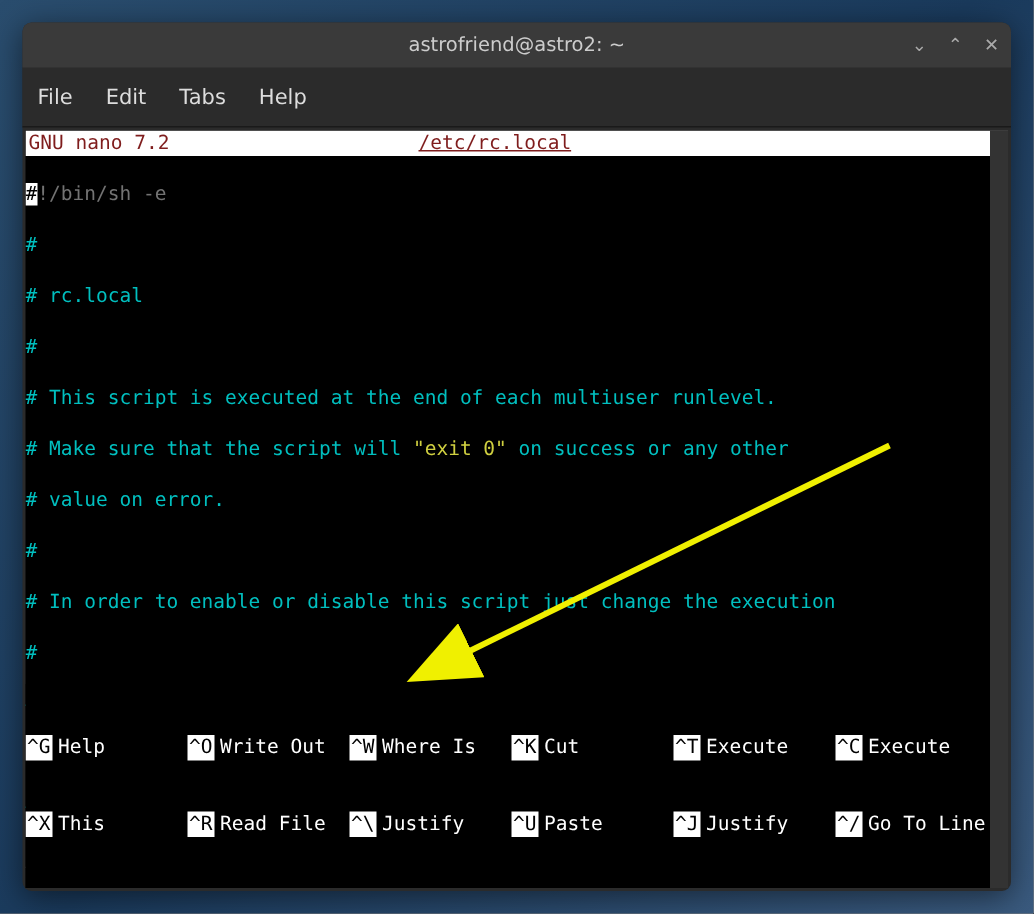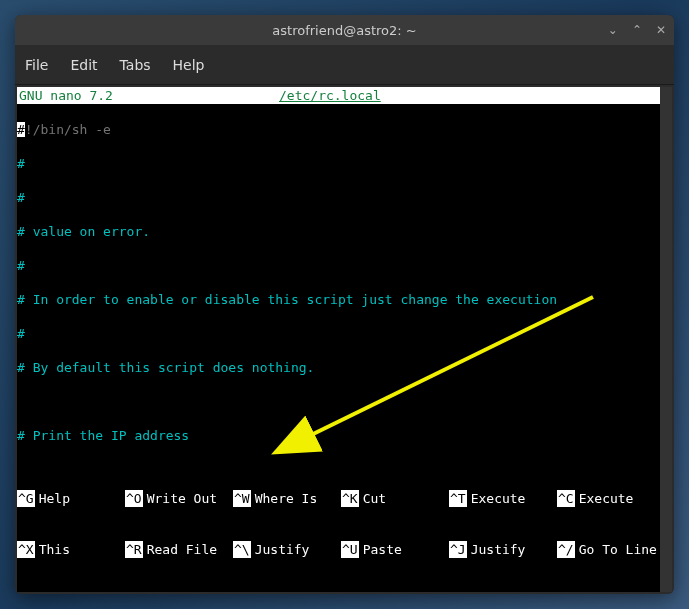--- a/index.html
+++ b/index.html
@@ -64,21 +64,21 @@
     margin: 2px;
   }
   .terminal-inner {
     padding: 0;
     position: relative;
     width: 100%;
     height: 100%;
   }
   .nano-header {
     background: #fff;
-    color: #15803d;
+    color: #7f1d1d;
     display: flex;
     height: 17px;
     padding: 0 2px;
   }
   .nano-header .left { flex: 0 0 260px; }
   .nano-header .center { flex: 1; text-align: left; text-decoration: underline; }
   .content {
     color: #00bfbf;
     white-space: pre;
     padding: 0;
@@ -146,21 +146,24 @@
   </div>
   <div class="terminal">
     <div class="terminal-inner">
       <div class="nano-header">
         <span class="left">GNU nano 7.2</span>
         <span class="center">/etc/rc.local</span>
       </div>
       <div class="content">
 <div class="line"><span style="background:#fff;color:#000">#</span><span class="white">!/bin/sh -e</span></div>
 <div class="line cyan">#</div>
-<div class="line cyan">#</div>
+<div class="line cyan"># rc.local</div>
+<div class="line cyan">#</div>
+<div class="line cyan"># This script is executed at the end of each multiuser runlevel.</div>
+<div class="line"><span class="cyan"># Make sure that the script will </span><span class="yellow">"exit 0"</span><span class="cyan"> on success or any other</span></div>
 <div class="line cyan"># value on error.</div>
 <div class="line cyan">#</div>
 <div class="line cyan"># In order to enable or disable this script just change the execution</div>
 <div class="line cyan">#</div>
 <div class="line cyan"># By default this script does nothing.</div>
 <div class="line"></div>
 <div class="line cyan"># Print the IP address</div>
 <div class="line"><span class="white">_IP</span><span class="green">=</span><span class="magenta">$(</span><span class="white">hostname </span><span class="magenta">-I</span><span class="magenta">)</span><span class="white"> || true</span></div>
 
 

